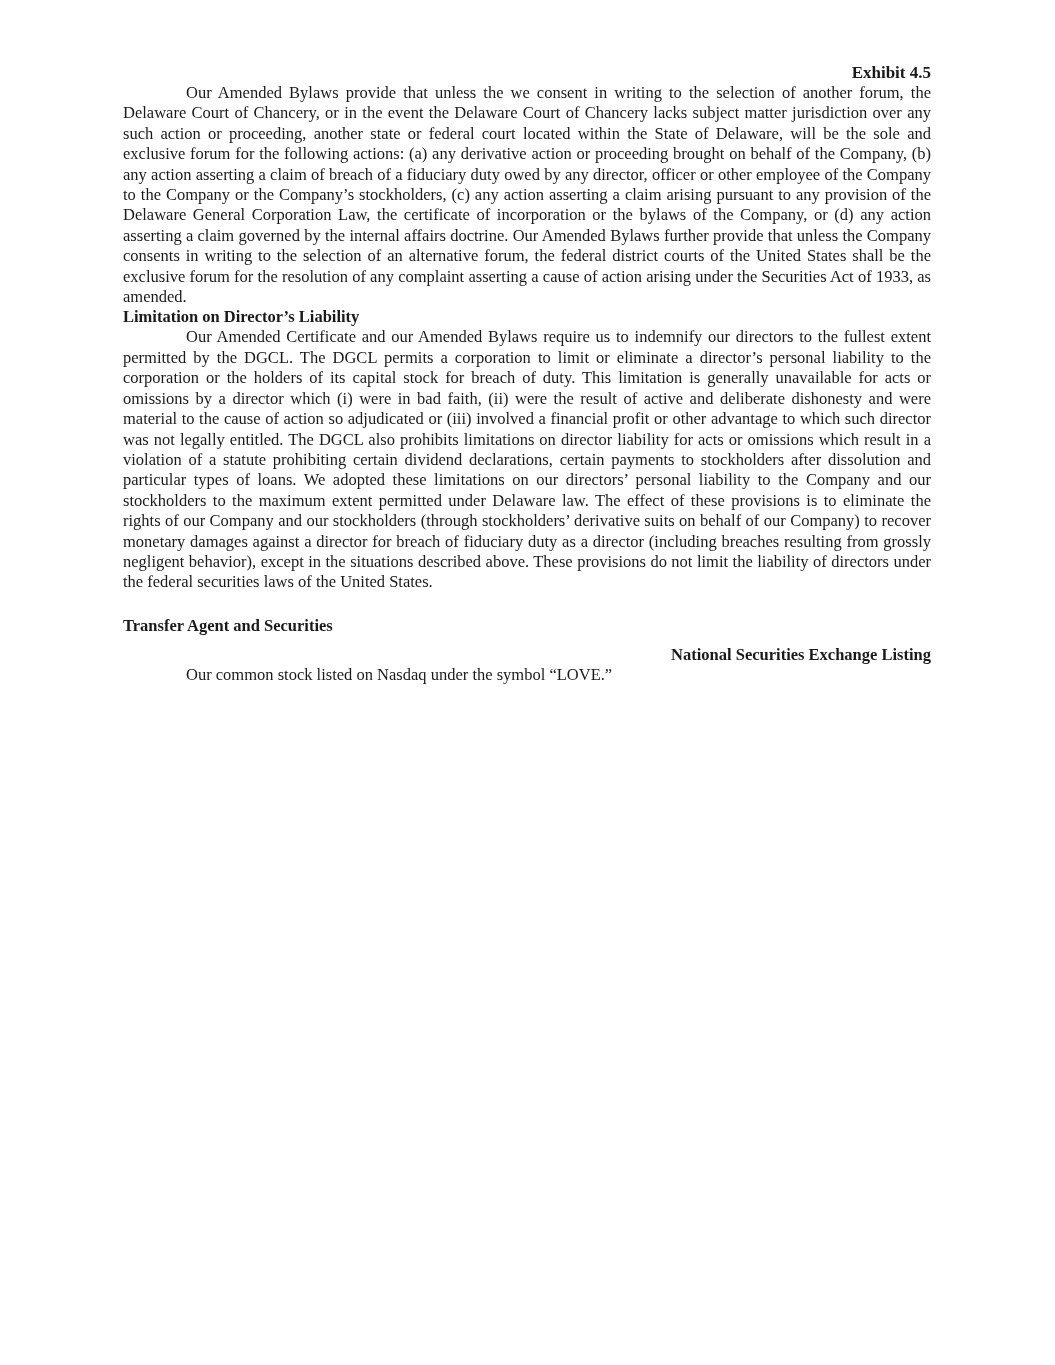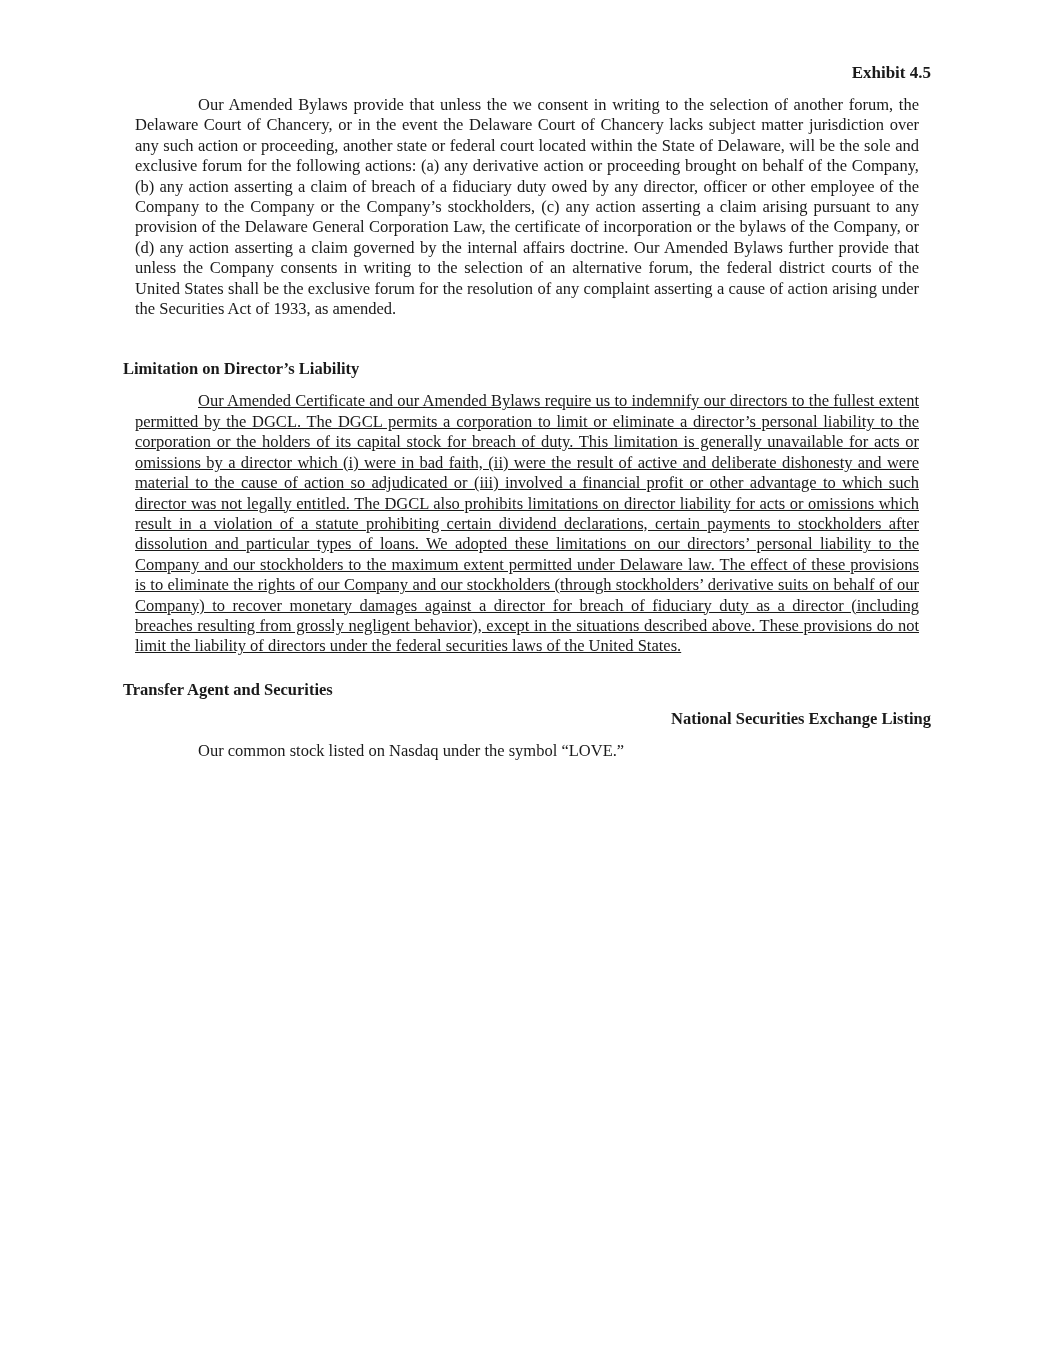--- a/index.html
+++ b/index.html
@@ -26,31 +26,31 @@
     font-weight: bold;
     font-size: 17px;
     line-height: 20px;
     margin: 0;
   }
   p.body-para {
     font-size: 16.5px;
     line-height: 20.4px;
     text-align: justify;
     text-indent: 63px;
-    margin: 12px;
+    margin: 0;
   }
   .section-heading {
     font-size: 16.5px;
     line-height: 20px;
     font-weight: bold;
     margin: 0;
   }
   .mt-para1   { margin-top: 44px; }
-  .mt-head1   { margin-top: 40px; }
-  .mt-para2   { margin-top: 26px; text-decoration: underline; }
+  .mt-head1   { }
+  .mt-para2   { margin-top: 26px; }
   .mt-head2   { margin-top: 23px; }
   .mt-para3   { margin-top: 25px; }
   .mt-head3   { margin-top: 9px; text-align: right; }
   .mt-para4   { margin-top: 25px; }
 </style>
 </head>
 <body>
 
 <div class="page">
 

